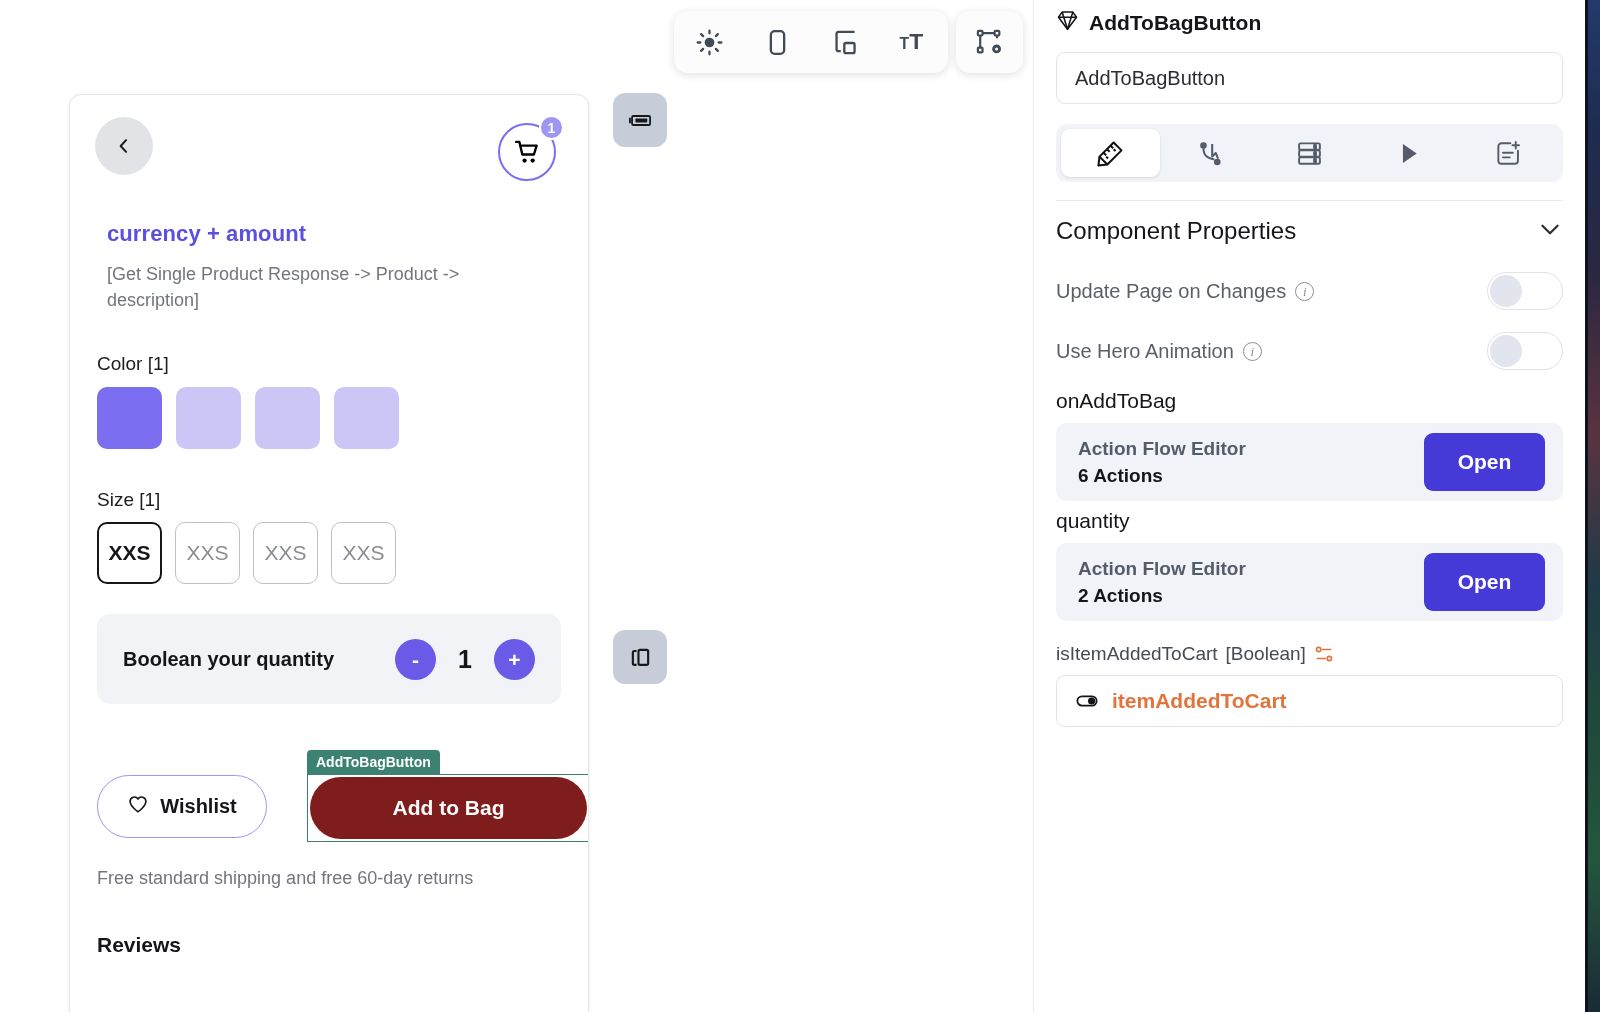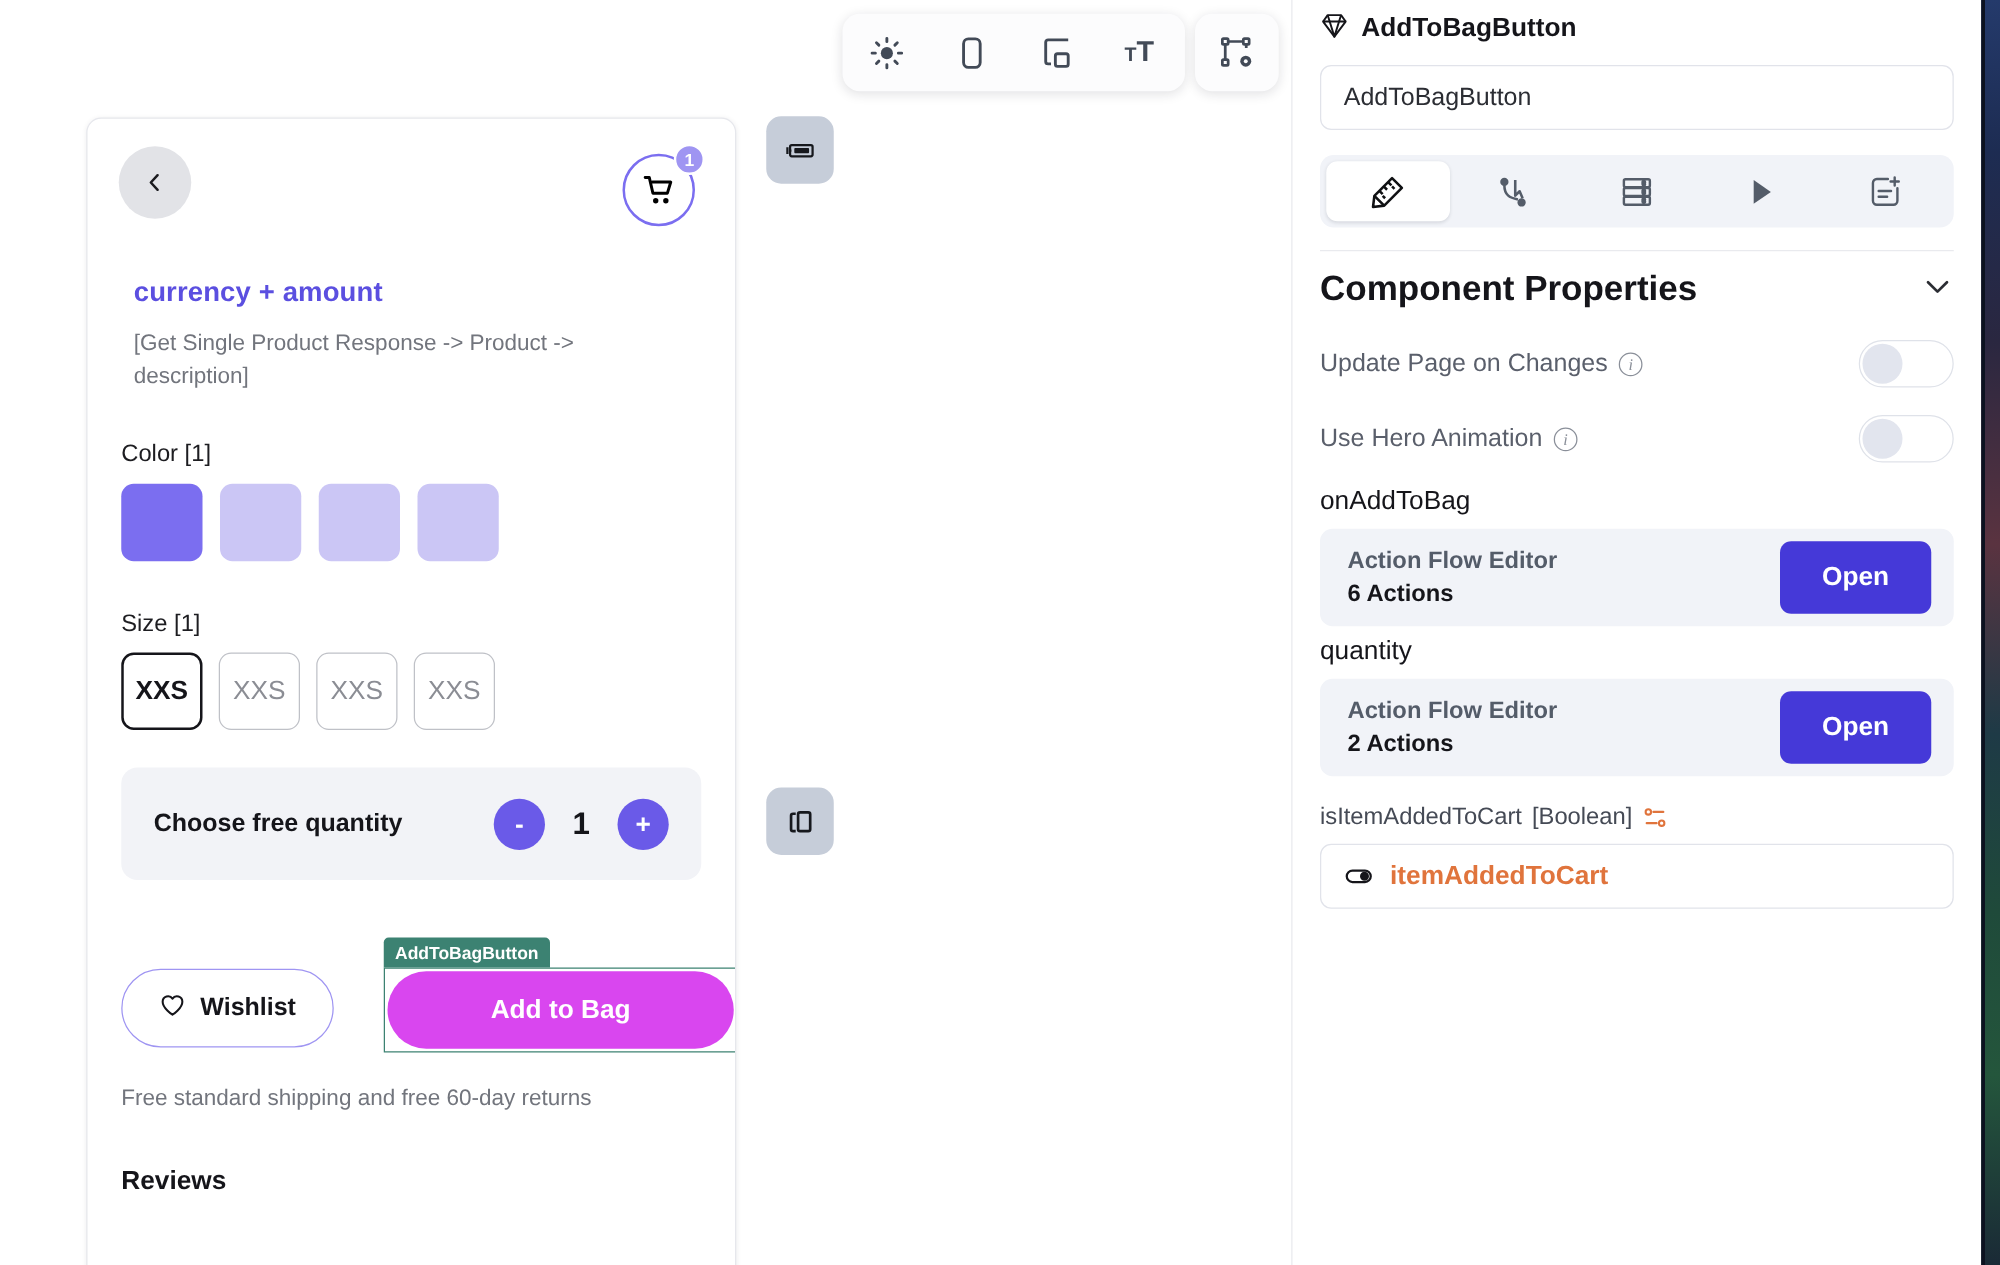--- a/index.html
+++ b/index.html
@@ -115,21 +115,21 @@
     display: flex; align-items: center;
     white-space: nowrap;
   }
   .atb-frame {
     position: absolute; left: 0; top: 24px; width: 283px; height: 68px;
     border: 1.5px solid #3c8272;
   }
   .atb-btn {
     position: absolute; left: 3px; top: 27px;
     width: 277px; height: 62px; border-radius: 32px;
-    background: #d946ef; color: #fff;
+    background: #7f1d1d; color: #fff;
     display: flex; align-items: center; justify-content: center;
     font-size: 21px; font-weight: 700;
   }
 
   .ship-title { margin: 48px 0 0 27px; font-size: 21px; font-weight: 700; color: #15151a; }
   .ship-sub { margin: 26px 0 0 27px; font-size: 18px; color: #72757d; }
   .reviews-title {
     margin: 44px 0 0 27px; font-size: 21px; font-weight: 700; color: #15151a;
   }
 
@@ -199,21 +199,21 @@
   .tab svg { width: 29px; height: 29px; }
 
   .panel-divider { margin-top: 18px; height: 1px; background: #e9eaee; }
 
   #panel-body { padding: 0 22px; }
 
   .section-head {
     display: flex; align-items: center; justify-content: space-between;
     height: 60px;
   }
-  .section-head .st { font-size: 28px; font-weight: 700; color: #15151a; }
+  .section-head .st { font-size: 24px; font-weight: 400; color: #15151a; }
   .section-head svg { width: 26px; height: 26px; color: #2b2d33; }
 
   .prop-row {
     display: flex; align-items: center; height: 60px;
   }
   .prop-label { font-size: 20px; color: #5a5f6b; display: flex; align-items: center; gap: 9px; }
   .info-i {
     width: 19px; height: 19px; border-radius: 50%;
     border: 1.4px solid #8a8f99; color: #8a8f99;
     font-size: 13px; font-style: italic; font-family: "Liberation Serif", serif;
@@ -370,21 +370,21 @@
 
       <div class="field-label">Size  [1]</div>
       <div class="size-row">
         <div class="size-box active">XXS</div>
         <div class="size-box">XXS</div>
         <div class="size-box">XXS</div>
         <div class="size-box">XXS</div>
       </div>
 
       <div class="qty-card">
-        <div class="qty-label">Choose free quantity</div>
+        <div class="qty-label">Boolean your quantity</div>
         <div class="qty-btn">-</div>
         <div class="qty-value">1</div>
         <div class="qty-btn">+</div>
       </div>
 
       <div class="actions-row">
         <div class="wishlist-btn">
           <span>
             <svg viewBox="0 0 24 24" fill="none" stroke="currentColor" stroke-width="1.8" stroke-linejoin="round">
               <path d="M12 20.4S3.4 14.9 3.4 9.1a4.7 4.7 0 0 1 8.6-2.6A4.7 4.7 0 0 1 20.6 9.1c0 5.8-8.6 11.3-8.6 11.3z"></path>

